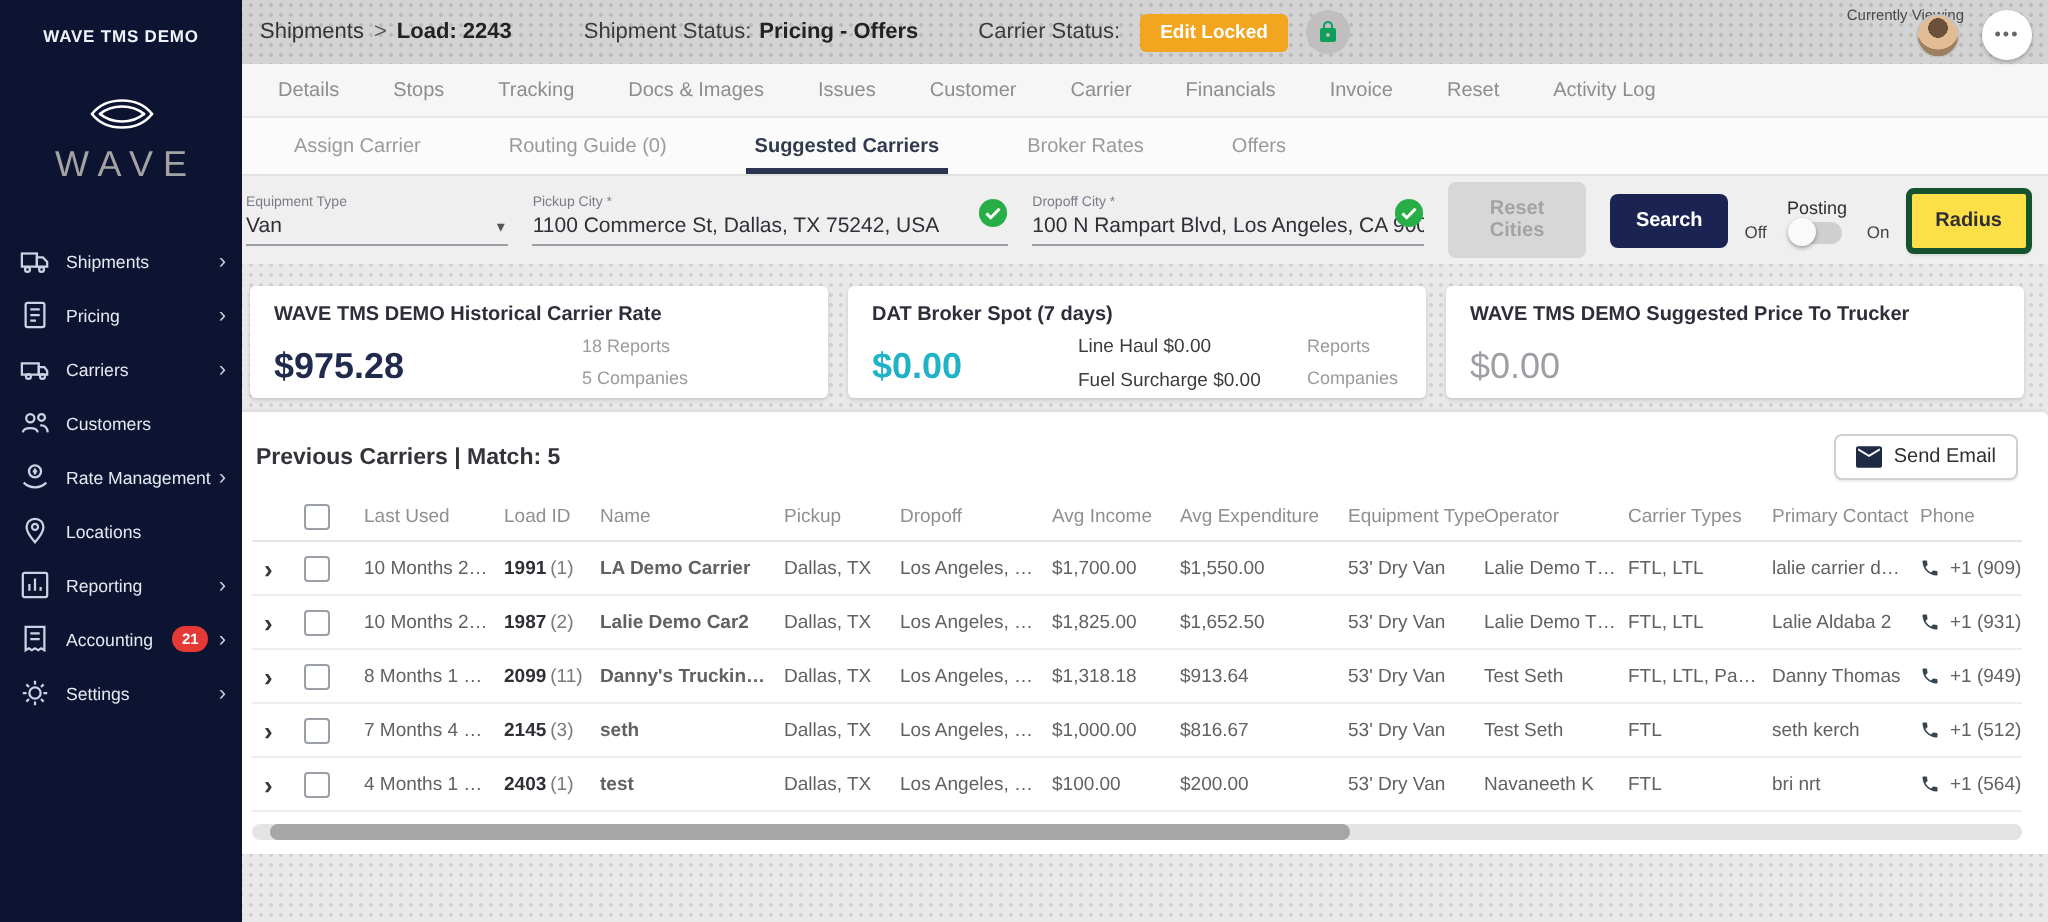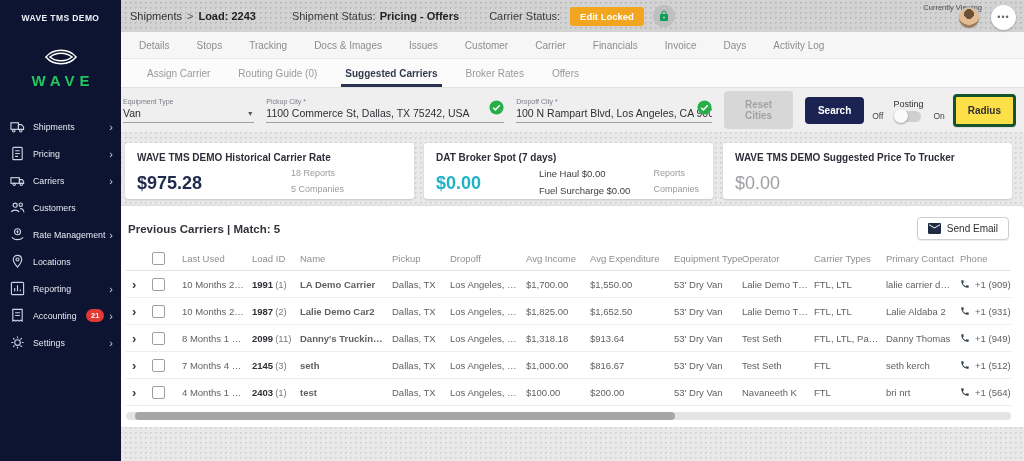--- a/index.html
+++ b/index.html
@@ -3,21 +3,21 @@
 <meta charset="utf-8">
 <style>
   * { margin:0; padding:0; box-sizing:border-box; }
   html,body { width:1024px; height:461px; overflow:hidden; font-family:"Liberation Sans",sans-serif; background:#e9e9ea; }
 
   
   .sidebar { position:absolute; left:0; top:0; width:121px; height:461px; background:#0d1431; color:#dfe3ef; z-index:5; }
   .brand { font-size:8.5px; font-weight:bold; text-align:center; padding-top:13px; letter-spacing:.4px; color:#f0f2f8; }
   .logo-block { text-align:center; margin-top:22px; }
   .logo-block svg { display:block; margin:0 auto; }
-  .logo-text { font-size:15px; letter-spacing:5px; font-weight:bold; color:#22c55e; margin-top:3px; padding-left:5px; }
+  .logo-text { font-size:18px; letter-spacing:5px; font-weight:normal; color:#a3a3a3; margin-top:3px; padding-left:5px; }
   .nav { margin-top:24px; }
   .nav-item { display:flex; align-items:center; height:27px; padding:0 8px 0 9px; cursor:pointer; }
   .nav-item .nicon { width:17px; height:17px; display:flex; align-items:center; justify-content:center; flex:none; }
   .nav-item .nlabel { font-size:8.8px; margin-left:7px; white-space:nowrap; color:#e6e9f2; flex:1; overflow:hidden; }
   .nav-item .nchev { font-size:11px; color:#cfd4e4; margin-left:2px; }
   .nav-badge { background:#e53935; color:#fff; font-size:7.5px; font-weight:bold; border-radius:8px; padding:2px 5px; margin-right:3px; }
 
   
   .main { position:absolute; left:113px; top:0; right:0; bottom:0;
           background-color:#e9e9ea;
@@ -39,21 +39,21 @@
   .lock-btn { width:22px; height:22px; border-radius:50%; background:#bfbfbf; display:flex; align-items:center; justify-content:center; margin-left:9px; cursor:pointer; border:none; }
   .currently { position:absolute; top:3px; right:42px; font-size:7.5px; color:#4a4a4a; }
   .avatar { position:absolute; top:7px; right:44px; width:22px; height:22px; border-radius:50%; cursor:pointer;
             background:radial-gradient(circle at 50% 30%, #6b5139 0 28%, #e2bd93 29% 62%, #9c7f5e 63% 80%, #7c6648 81%); border:1px solid #c3c3c3; }
   .more-btn { position:absolute; top:5px; right:8px; width:25px; height:25px; border-radius:50%; background:#fff; border:none;
               box-shadow:0 1px 2px rgba(0,0,0,.25); font-size:9px; color:#666; letter-spacing:1px; cursor:pointer; line-height:25px; text-align:center; }
 
   
   .tabs1 { height:27px; background:#f6f6f6; display:flex; align-items:center; gap:27px; padding-left:26px; border-bottom:1px solid #e8e8e8; }
   .tabs1 .t1 { font-size:10px; color:#8d8d8d; white-space:nowrap; cursor:pointer; }
-  .tabs2 { height:29px; background:#fbfbfb; display:flex; align-items:flex-end; gap:20px; padding-left:30px; border-bottom:1px solid #e2e2e2; }
+  .tabs2 { height:29px; background:#fbfbfb; display:flex; align-items:flex-end; gap:36px; padding-left:30px; border-bottom:1px solid #e2e2e2; }
   .tabs2 .t2 { font-size:10px; color:#9a9a9a; padding:7px 4px 8px; white-space:nowrap; cursor:pointer; }
   .tabs2 .t2.active { color:#323b4d; font-weight:bold; border-bottom:3px solid #2b3552; padding-bottom:5px; }
 
   
   .filterbar { height:44px; background:#efeff0; display:flex; align-items:center; padding:0 8px 0 10px; gap:12px; }
   .field { display:flex; flex-direction:column; justify-content:flex-start; border-bottom:1px solid #9d9da5; padding-bottom:3px; position:relative; cursor:text; }
   .field .flabel { font-size:7px; color:#7b7b88; margin-bottom:2px; }
   .field .fval { font-size:10.5px; color:#2f2f35; white-space:nowrap; overflow:hidden; }
   .f-equip { width:148px; cursor:pointer; }
   .f-equip .arrow { position:absolute; right:2px; bottom:4px; font-size:8px; color:#555; }
@@ -252,21 +252,21 @@
   <div class="tabs1">
     <span class="t1">Details</span>
     <span class="t1">Stops</span>
     <span class="t1">Tracking</span>
     <span class="t1">Docs &amp; Images</span>
     <span class="t1">Issues</span>
     <span class="t1">Customer</span>
     <span class="t1">Carrier</span>
     <span class="t1">Financials</span>
     <span class="t1">Invoice</span>
-    <span class="t1">Days</span>
+    <span class="t1">Reset</span>
     <span class="t1">Activity Log</span>
   </div>
 
   <div class="tabs2">
     <span class="t2">Assign Carrier</span>
     <span class="t2">Routing Guide (0)</span>
     <span class="t2 active">Suggested Carriers</span>
     <span class="t2">Broker Rates</span>
     <span class="t2">Offers</span>
   </div>

